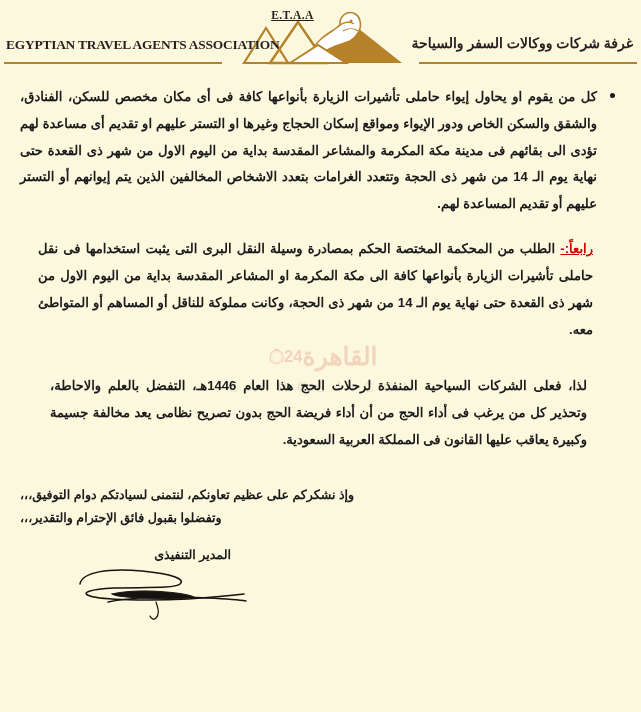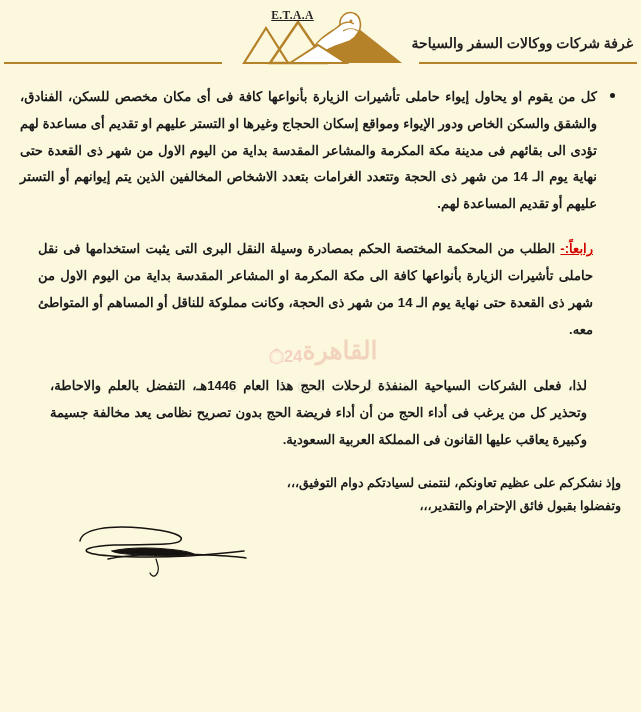--- a/index.html
+++ b/index.html
@@ -26,21 +26,21 @@
     opacity: 0.16;
     pointer-events: none;
     z-index: 0;
     display: flex;
     flex-direction: column;
     align-items: center;
     justify-content: center;
   }
   .wm-row {
     display: flex;
-    align-items: flex-start;
+    align-items: center;
   }
   .wm-badge {
     position: relative;
     width: 34px;
     height: 38px;
     display: flex;
     align-items: center;
     justify-content: center;
   }
   .wm-badge-text {
@@ -163,23 +163,23 @@
     text-decoration: underline;
     font-weight: bold;
   }
   .blk-1 { margin-top: 12px; }
   .blk-2 { margin-top: 26px;  padding-right: 34px; padding-left: 22px; }
   .blk-3 { margin-top: 18px;  padding-right: 28px; padding-left: 18px; }
   .blk-4 { margin-top: 30px;  padding-right: 34px; padding-left: 30px; }
 
   
   .closing {
-    margin-top: 18px;
-    direction: rtl;
-    text-align: right;
+    margin-top: 30px;
+    direction: rtl;
+    text-align: left;
     font-family: "Liberation Sans", sans-serif;
     font-size: 12.6px;
     font-weight: bold;
     line-height: 1.85;
     color: #1a1a1a;
   }
   .sign-title {
     margin-top: 16px;
     direction: rtl;
     text-align: right;
@@ -242,20 +242,21 @@
       <path d="M114 24 C118 21, 124 20, 128 23" fill="none" stroke="#b5822a" stroke-width="1.3"></path>
       <path d="M117 30 C122 27, 128 27, 132 30" fill="none" stroke="#b5822a" stroke-width="1.2"></path>
       <circle cx="125" cy="20" r="1.5" fill="#b5822a"></circle>
 
       <path d="M64 62 L92 44 L120 62 Z" fill="#ffffff" stroke="#b5822a" stroke-width="2"></path>
     </svg>
   </div>
 
   <div class="lh-etaa">E.T.A.A</div>
 
+  <div class="lh-en">EGYPTIAN TRAVEL AGENTS ASSOCIATION</div>
   <div class="lh-ar">غرفة شركات ووكالات السفر والسياحة</div>
 
   <div class="lh-rule left"></div>
   <div class="lh-rule right"></div>
 </header>
 
 <main class="sheet">
 
   <p class="para bulleted blk-1">
     <span class="bullet-dot"></span><span>كل من يقوم او يحاول إيواء حاملى تأشيرات الزيارة بأنواعها كافة فى أى مكان مخصص للسكن، الفنادق، والشقق والسكن الخاص ودور الإيواء ومواقع إسكان الحجاج وغيرها او التستر عليهم او تقديم أى مساعدة لهم تؤدى الى بقائهم فى مدينة مكة المكرمة والمشاعر المقدسة بداية من اليوم الاول من شهر ذى القعدة حتى نهاية يوم الـ 14 من شهر ذى الحجة وتتعدد الغرامات بتعدد الاشخاص المخالفين الذين يتم إيوانهم أو التستر عليهم أو تقديم المساعدة لهم.</span>
@@ -264,20 +265,21 @@
 
   <p class="para blk-3"><span class="label-red">رابعاً:-</span><span> الطلب من المحكمة المختصة الحكم بمصادرة وسيلة النقل البرى التى يثبت استخدامها فى نقل حاملى تأشيرات الزيارة بأنواعها كافة الى مكة المكرمة او المشاعر المقدسة بداية من اليوم الاول من شهر ذى القعدة حتى نهاية يوم الـ 14 من شهر ذى الحجة، وكانت مملوكة للناقل أو المساهم أو المتواطئ معه.</span></p>
 
   <p class="para blk-4">لذا، فعلى الشركات السياحية المنفذة لرحلات الحج هذا العام 1446هـ، التفضل بالعلم والاحاطة، وتحذير كل من يرغب فى أداء الحج  من أن أداء فريضة الحج بدون تصريح نظامى يعد مخالفة جسيمة وكبيرة يعاقب عليها القانون فى المملكة العربية السعودية.</p>
 
   <div class="closing">
     <div>وإذ نشكركم على عظيم تعاونكم، لنتمنى لسيادتكم دوام التوفيق،،،</div>
     <div>وتفضلوا بقبول فائق الإحترام والتقدير،،،</div>
   </div>
 
+  <div class="sign-title">المدير التنفيذى</div>
 
   <div class="sign-area">
     <div class="sign-mark">
       <svg viewBox="0 0 230 56" width="230" height="56" aria-hidden="true">
         <g fill="none" stroke="#15120f" stroke-linecap="round" stroke-linejoin="round">
           <path d="M12 20 C14 8, 40 4, 74 7 C104 10, 118 15, 112 20
                    C106 25, 74 23, 46 24 C22 25, 12 29, 22 32
                    C34 36, 80 37, 120 35 C150 33, 168 31, 176 30" stroke-width="1.5"></path>
           <path d="M44 30 C56 27, 78 26, 98 28 C112 29, 122 31, 126 33
                    C120 35, 96 35, 72 34 C56 33, 46 32, 44 30 Z" fill="#15120f" stroke-width="1"></path>

